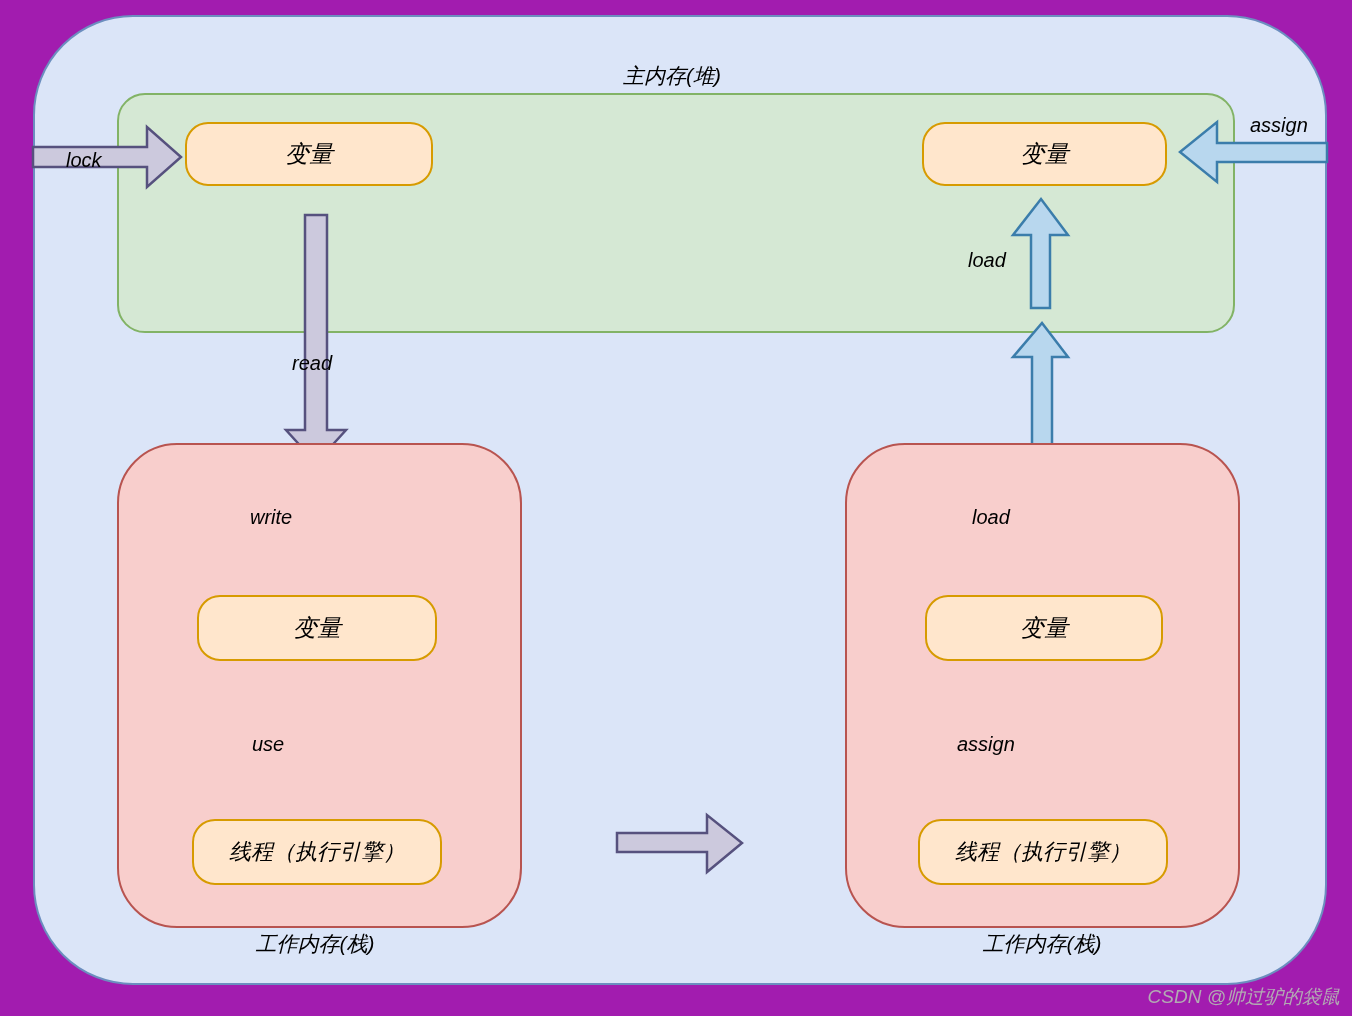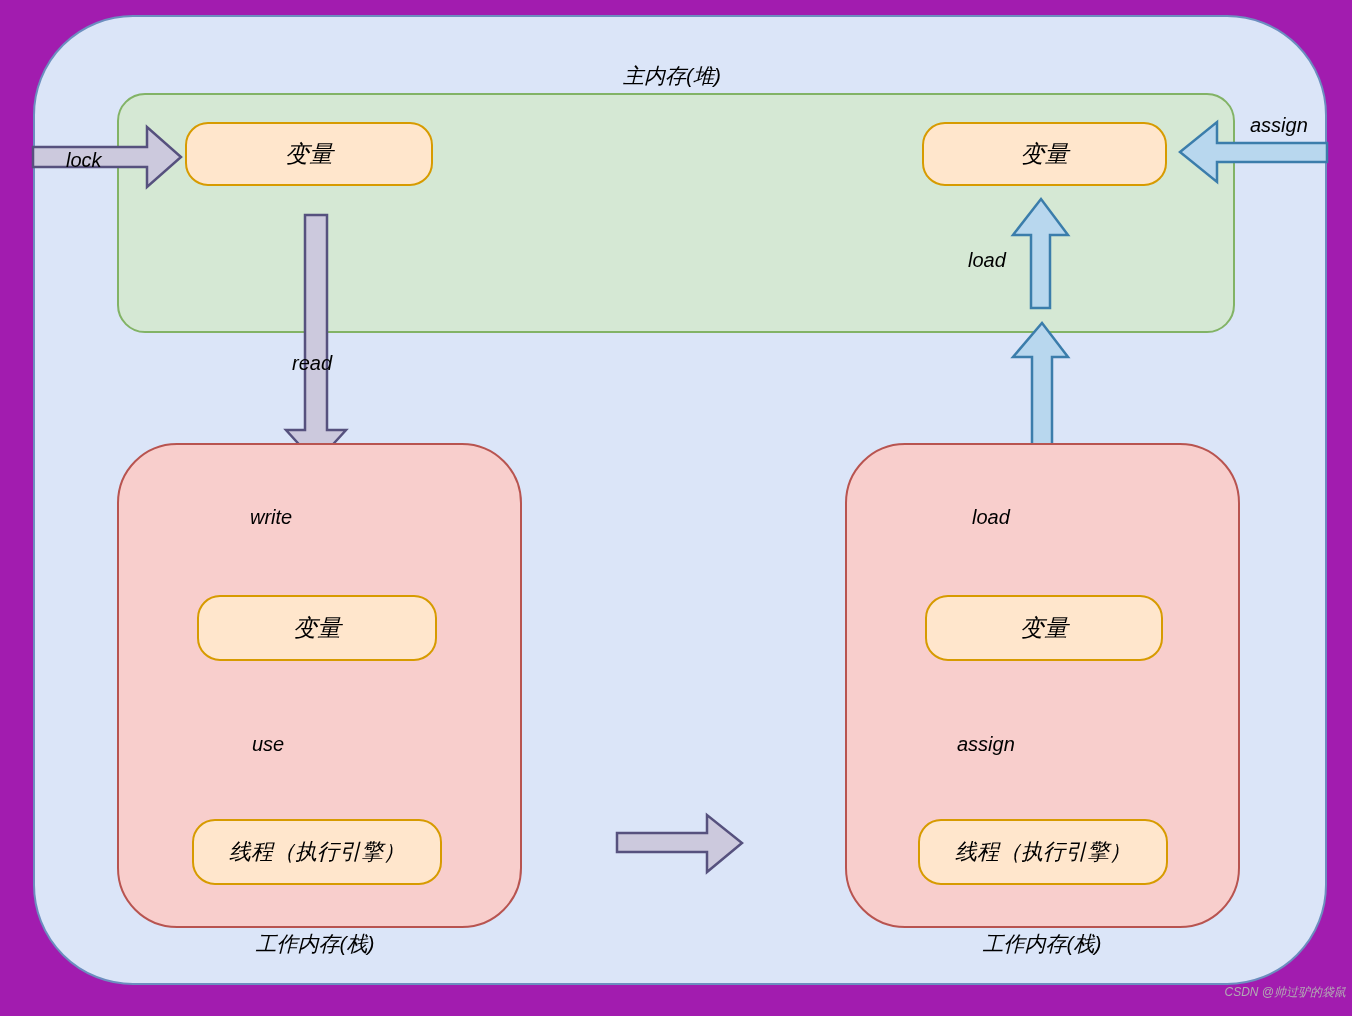--- a/index.html
+++ b/index.html
@@ -36,21 +36,21 @@
     font-size:24px;line-height:1;
   }
   .thread-box{font-size:22px;margin-top:14px;}
   .zone-title{
     font-size:21px;text-align:center;white-space:nowrap;
   }
   .op-label{
     font-size:20px;line-height:1;white-space:nowrap;
   }
   .watermark{
-    right:6px;top:984px;font-size:12px;color:var(--watermark-color);
+    right:12px;top:984px;font-size:19px;color:var(--watermark-color);
     white-space:nowrap;opacity:.95;
   }
   svg.arrows{left:0;top:0;width:1352px;height:1016px;pointer-events:none;}
   .arrow{stroke-width:2.5;stroke-linejoin:miter;}
   .arrow.purple{fill:var(--purple-arrow-fill);stroke:var(--purple-arrow-stroke);}
   .arrow.blue{fill:var(--blue-arrow-fill);stroke:var(--blue-arrow-stroke);}
 </style>
 </head>
 <body>
 

